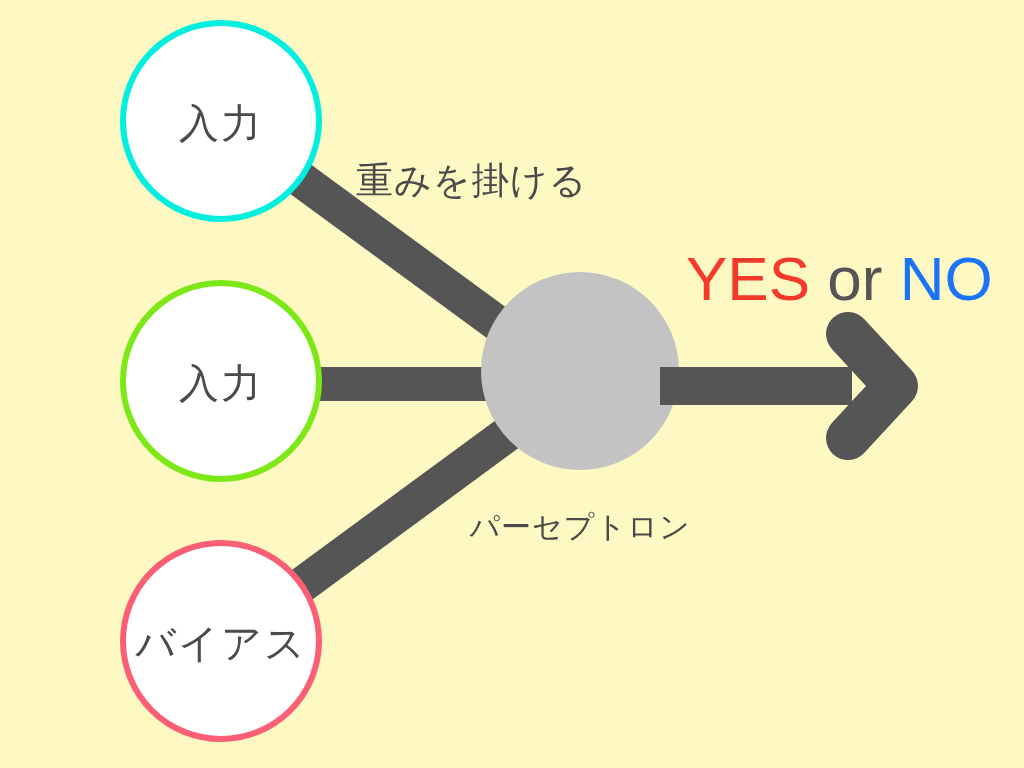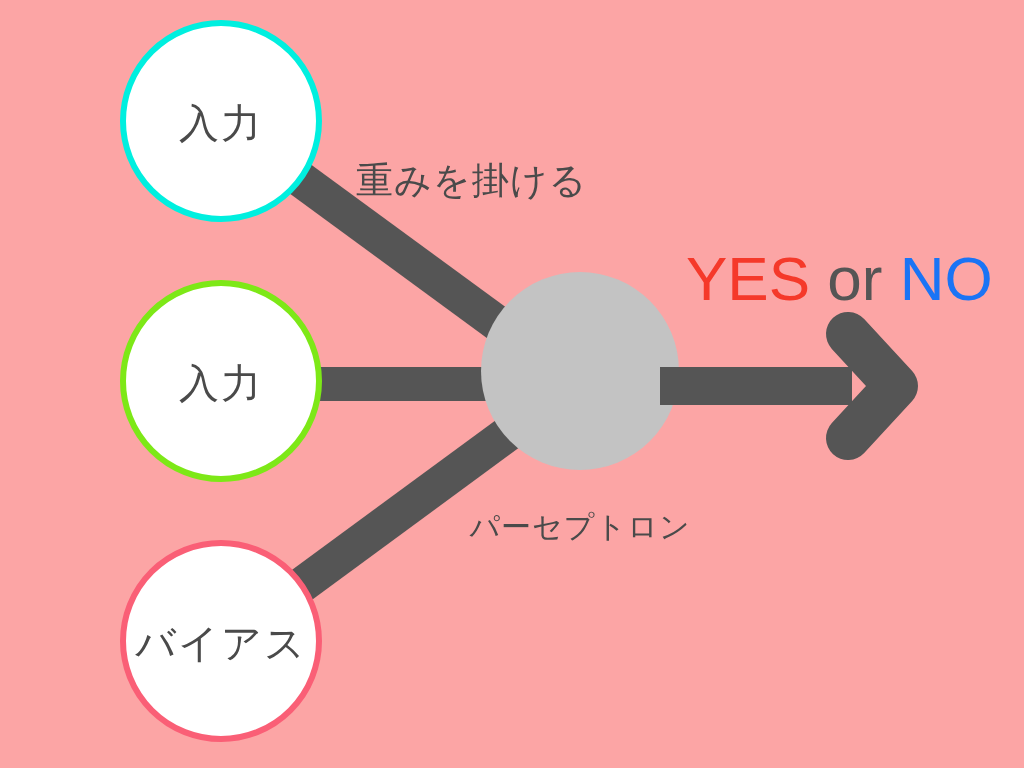--- a/index.html
+++ b/index.html
@@ -10,21 +10,21 @@
   body {
     width: 1024px;
     height: 768px;
     overflow: hidden;
     font-family: "Liberation Sans", sans-serif;
   }
   #canvas {
     position: relative;
     width: 1024px;
     height: 768px;
-    background: #fca5a5;
+    background: #fef9c3;
   }
   #diagram-svg {
     position: absolute;
     top: 0;
     left: 0;
     width: 1024px;
     height: 768px;
     display: block;
   }
   .node-label {

